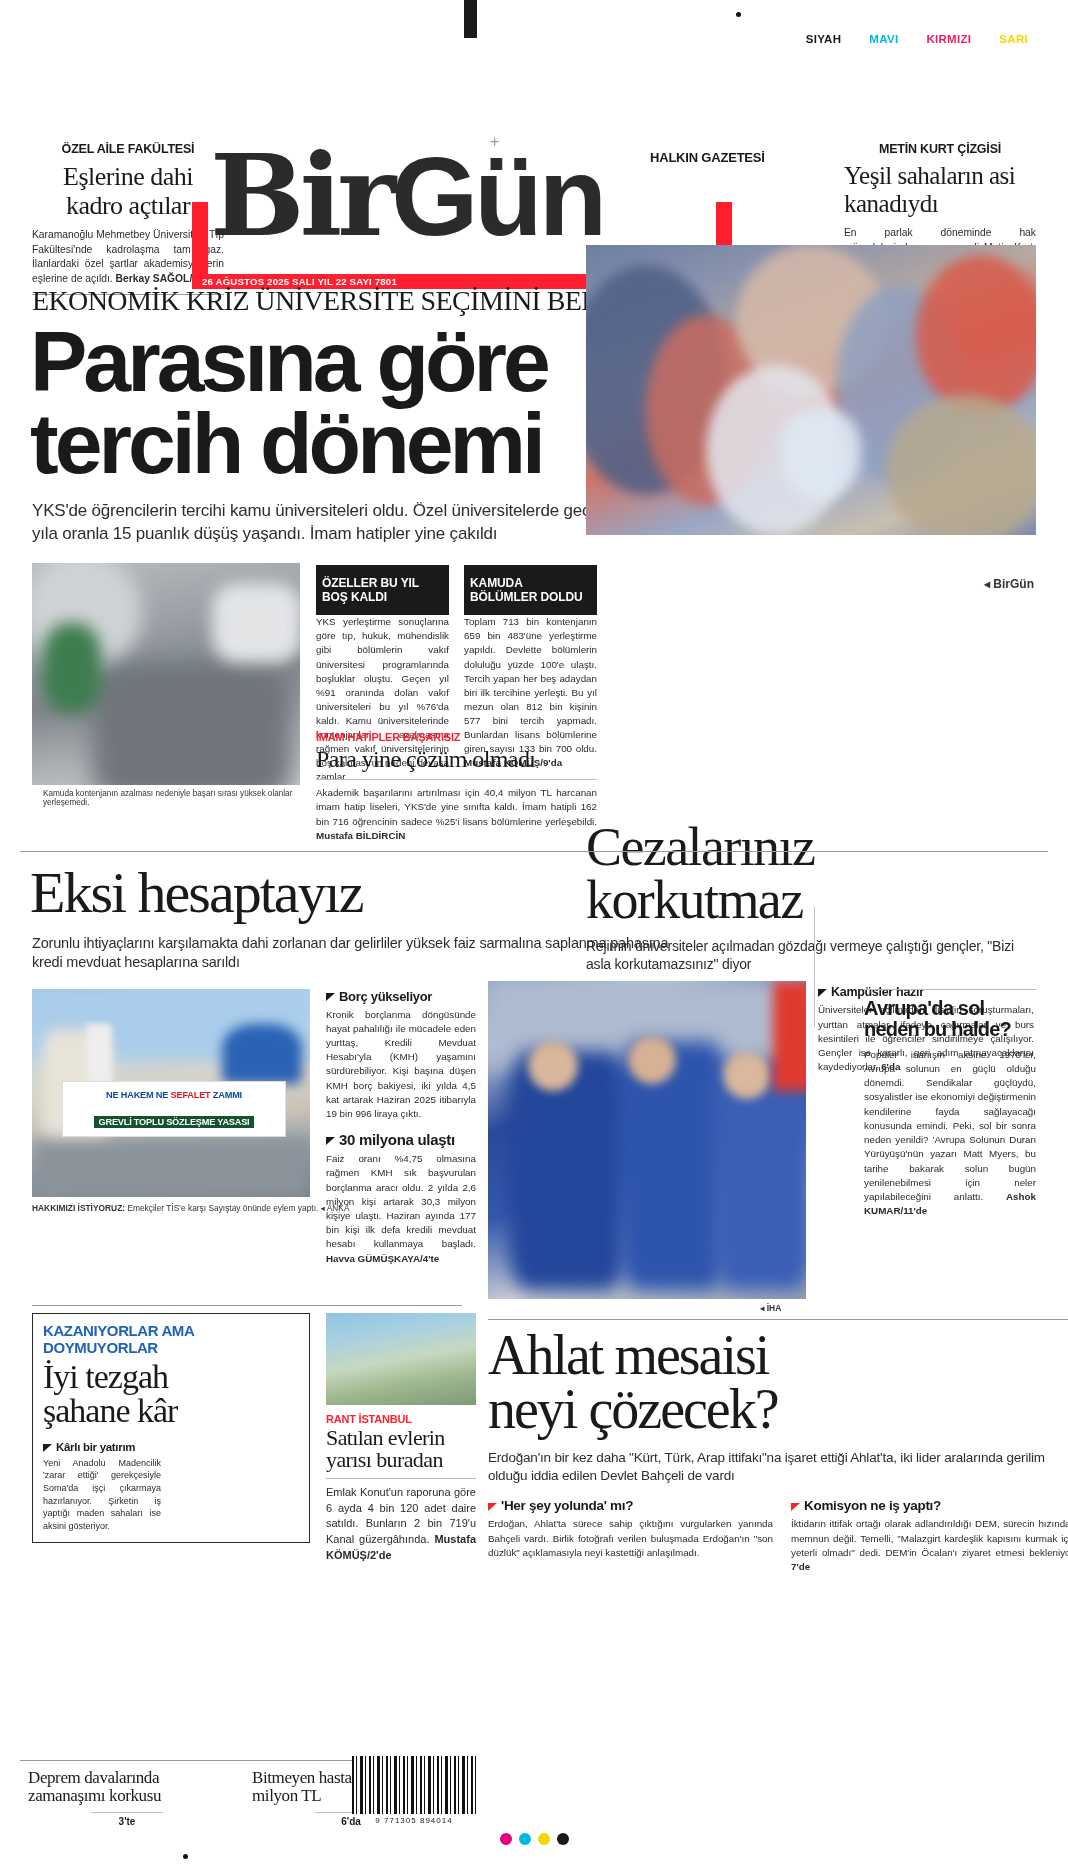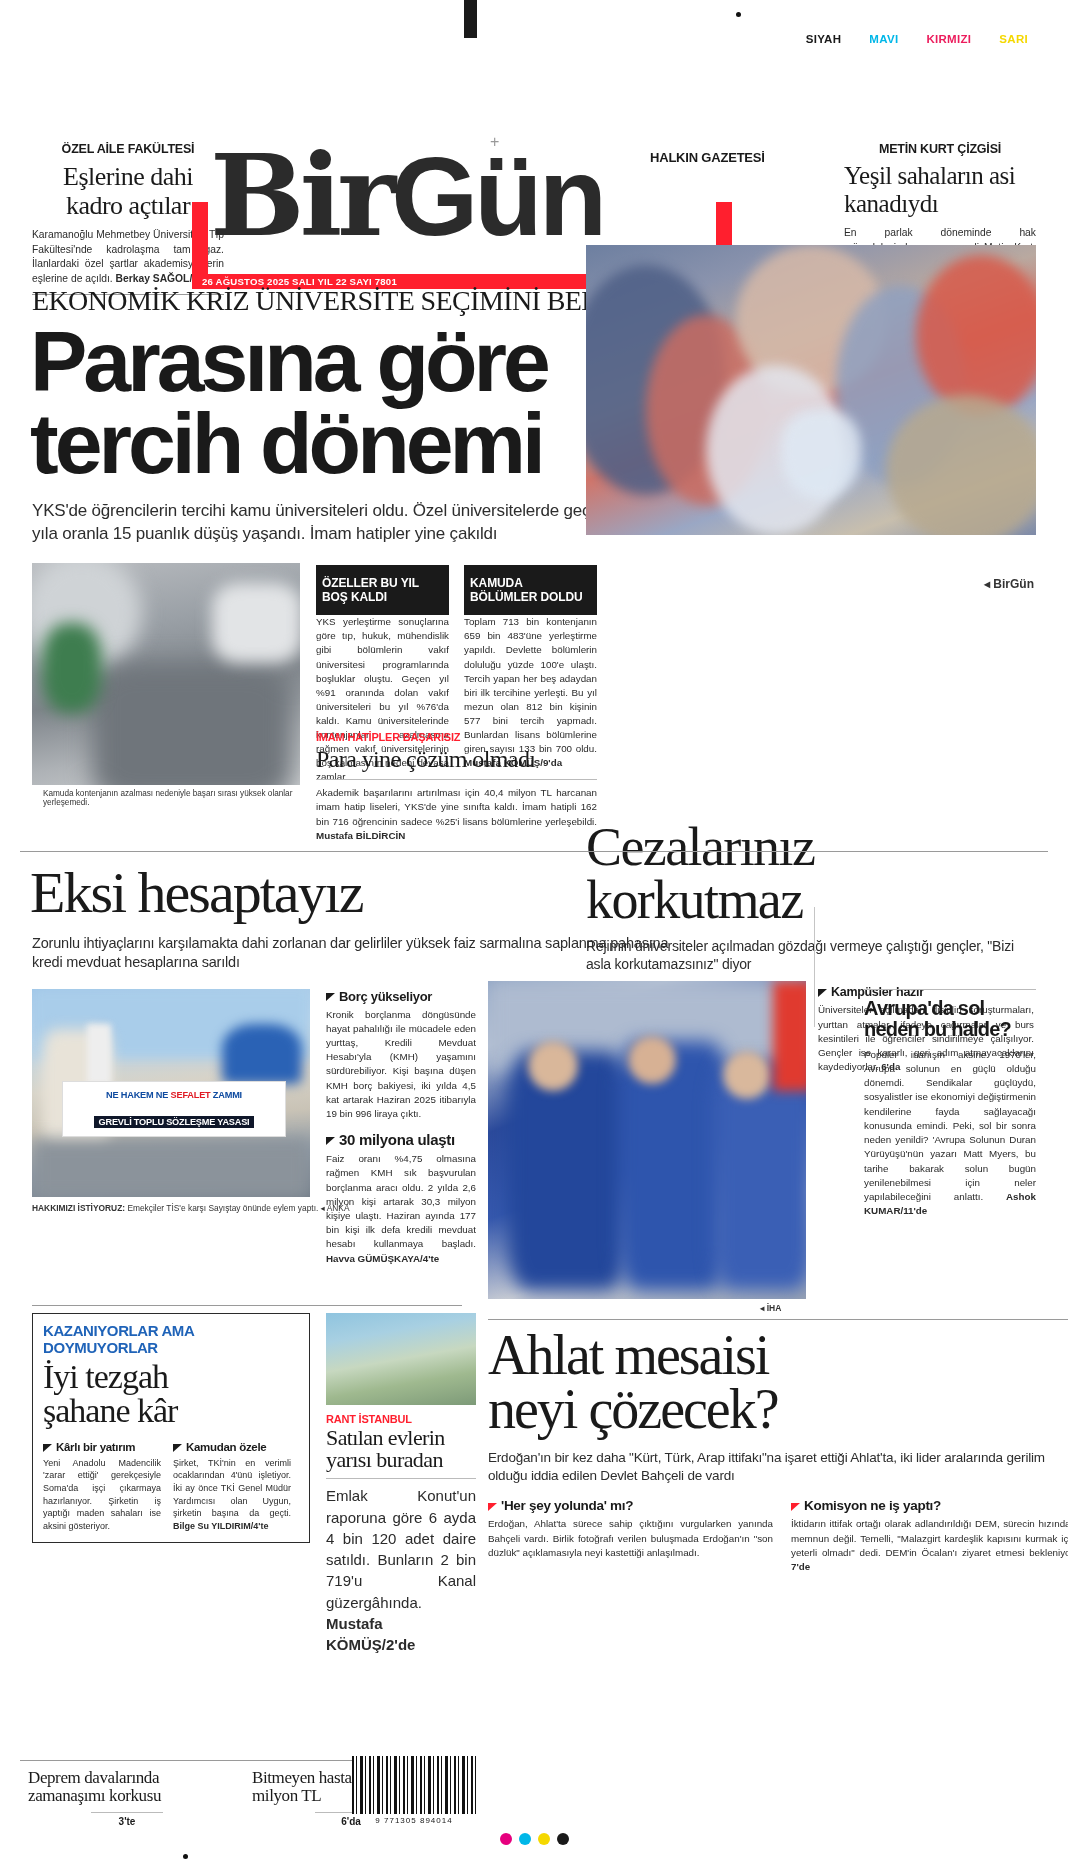--- a/index.html
+++ b/index.html
@@ -147,21 +147,21 @@
     position:absolute; left:12px; top:0; width:278px; height:208px;
     background:linear-gradient(175deg,#9fc6e8 0%,#bcd6ea 22%,#d7d3c8 45%,#c9c3b6 62%,#8e9aa6 80%,#6f7a86 100%);
     overflow:hidden;
   }
   .banner-box {
     position:absolute; left:30px; top:92px; width:224px; height:56px; background:#fff;
     border:1px solid #ddd; display:flex; flex-direction:column; justify-content:center; align-items:center;
   }
   .banner-l1 { font-size:9.2px; font-weight:bold; color:#0f4ba0; letter-spacing:-.2px;}
   .banner-l1 .red { color:#e01b24; }
-  .banner-l2 { font-size:9.2px; font-weight:bold; color:#fff; background:#0f172a; padding:1px 5px; margin-top:16px; letter-spacing:-.2px;}
+  .banner-l2 { font-size:9.2px; font-weight:bold; color:#fff; background:#14532d; padding:1px 5px; margin-top:16px; letter-spacing:-.2px;}
   .cap-rally { position:absolute; left:12px; top:214px; width:430px; font-size:8.4px; color:#333; }
   .cap-rally b { font-weight:bold; }
 
   .eksi-mid { position:absolute; left:306px; top:0; width:150px; }
   .eksi-mid .arrowhead { font-size:13px; }
   .eksi-mid p { font-size:9.8px; line-height:1.45; text-align:justify; color:#2b2b2b; }
   .eksi-mid p b { font-weight:bold; }
   .eksi-mid .blk2 { margin-top:10px; }
   .eksi-mid .arrowhead.big { font-size:15px; }
 
@@ -190,21 +190,21 @@
   .kazan-cols .kc { width:118px; }
   .kazan-cols .arrowhead { font-size:11.5px; }
   .kazan-cols p { font-size:9px; line-height:1.4; text-align:justify; color:#2b2b2b; }
   .kazan-cols p b { font-weight:bold; }
 
   .rant { position:absolute; left:306px; top:8px; width:150px; }
   .photo-rant { width:150px; height:92px; background:linear-gradient(170deg,#8fc4df 0%,#a8d0e2 25%,#c7d8c0 50%,#9fb98f 72%,#7d9a78 100%); }
   .rant .redtag { color:#ff1f2e; font-size:11px; font-weight:bold; margin:8px 0 2px; letter-spacing:-.2px;}
   .rant h3 { font-family:"Liberation Serif", serif; font-weight:400; font-size:22px; line-height:1.04; letter-spacing:-.6px; margin-bottom:6px; }
   .rant .rule { border-top:1px solid #bbb; margin:4px 0 6px; }
-  .rant p { font-size:15px; line-height:1.42; text-align:justify; color:#2b2b2b; }
+  .rant p { font-size:11px; line-height:1.42; text-align:justify; color:#2b2b2b; }
   .rant p b { font-weight:bold; }
 
   .ahlat { position:absolute; left:468px; top:14px; width:588px; }
   .ahlat .hr { border-top:1px solid #9a9a9a; margin-bottom:8px; }
   .ahlat h2 { font-family:"Liberation Serif", serif; font-weight:400; font-size:56px; line-height:.98; letter-spacing:-2px; }
   .ahlat .deck { font-size:13.5px; line-height:1.3; margin-top:12px; color:#2d2d2d; letter-spacing:-.2px; }
   .ahlat-cols { display:flex; gap:18px; margin-top:14px; }
   .ahlat-cols .ac { width:285px; }
   .ahlat-cols .arrowhead { font-size:13.5px; }
   .ahlat-cols p { font-size:9.8px; line-height:1.45; text-align:justify; color:#2b2b2b; }
@@ -412,27 +412,20 @@
         <div>İyi tezgah</div>
         <div>şahane kâr</div>
       </h2>
       <div class="kazan-cols">
         <div class="kc">
           <div class="arrowhead">
               <span class="tri"></span>
               <span>Kârlı bir yatırım</span>
             </div>
           <p>Yeni Anadolu Madencilik 'zarar ettiği' gerekçesiyle Soma'da işçi çıkarmaya hazırlanıyor. Şirketin iş yaptığı maden sahaları ise aksini gösteriyor.</p>
-        </div>
-        <div class="kc">
-          <div class="arrowhead">
-              <span class="tri"></span>
-              <span>Kamudan özele</span>
-            </div>
-          <p><span>Şirket, TKİ'nin en verimli ocaklarından 4'ünü işletiyor. İki ay önce TKİ Genel Müdür Yardımcısı olan Uygun, şirketin başına da geçti. </span><b>Bilge Su YILDIRIM/4'te</b></p>
         </div>
       </div>
     </div>
 
     <div class="rant">
       <div class="photo-rant"></div>
       <div class="redtag">RANT İSTANBUL</div>
       <h3>
         <div>Satılan evlerin</div>
         <div>yarısı buradan</div>

